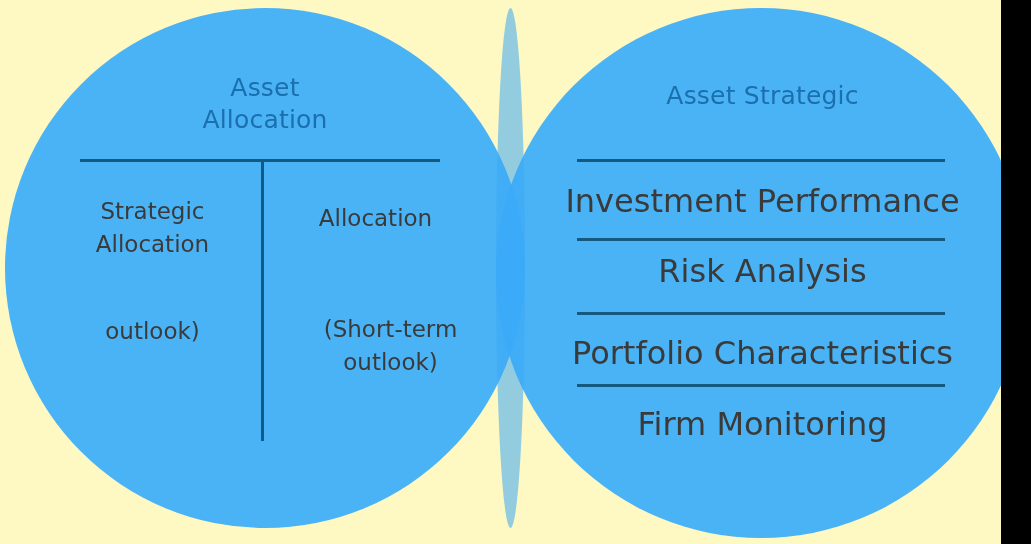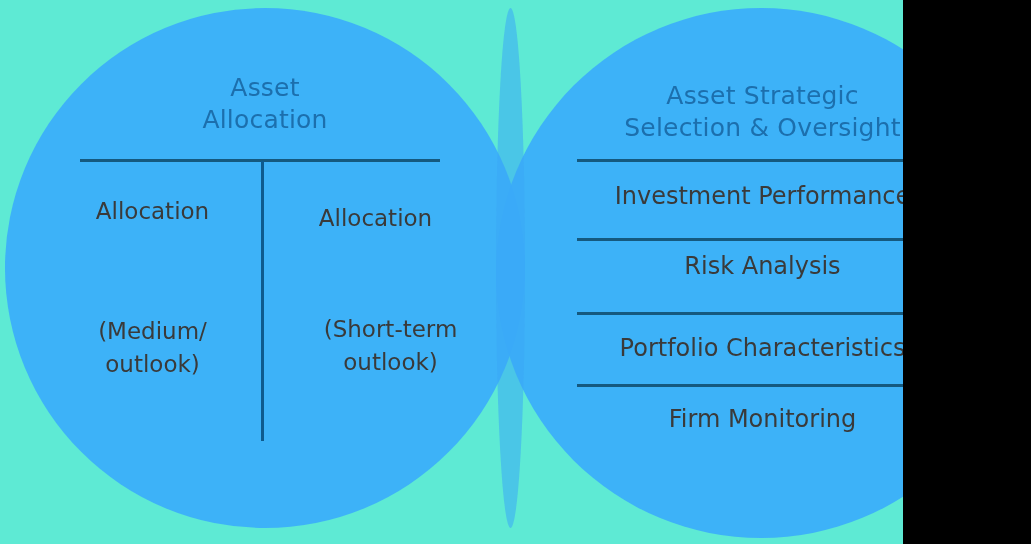--- a/index.html
+++ b/index.html
@@ -7,23 +7,23 @@
     margin: 0;
     padding: 0;
     background: #000000;
   }
   body {
     font-family: "DejaVu Sans", sans-serif;
   }
 
   #canvas {
     position: relative;
-    width: 903px;
+    width: 1001px;
     height: 544px;
-    background: #5eead4;
+    background: #fef9c3;
     overflow: hidden;
   }
 
   
   .circle {
     position: absolute;
     border-radius: 50%;
     background: #3BADFB;
     opacity: 0.92;
   }
@@ -115,21 +115,21 @@
   #right-rule-2 { top: 238px; }
   #right-rule-3 { top: 312px; }
   #right-rule-4 { top: 384px; }
 
   .r-item {
     position: absolute;
     left: 560px;
     width: 405px;
     text-align: center;
     color: #3A3A3A;
-    font-size: 24px;
+    font-size: 32px;
     font-weight: 500;
     line-height: 1.2;
   }
   #right-item-0 { top: 182px; }
   #right-item-1 { top: 252px; }
   #right-item-2 { top: 334px; }
   #right-item-3 { top: 405px; }
 </style>
 </head>
 <body>
@@ -142,38 +142,37 @@
 
   <div class="panel heading" id="left-heading">
     <div>Asset</div>
     <div>Allocation</div>
   </div>
 
   <div class="rule" id="left-rule"></div>
   <div class="vrule" id="left-vrule"></div>
 
   <div class="quadrant" id="quad-strategic-title">
+    <div>Strategic</div>
     <div>Allocation</div>
   </div>
   <div class="quadrant" id="quad-strategic-note">
-    <div>(Medium/</div>
     <div>outlook)</div>
   </div>
 
   <div class="quadrant" id="quad-tactical-title">
     <div>Allocation</div>
   </div>
   <div class="quadrant" id="quad-tactical-note">
     <div>(Short-term</div>
     <div>outlook)</div>
   </div>
 
   <div class="panel heading" id="right-heading">
     <div>Asset Strategic</div>
-    <div>Selection &amp; Oversight</div>
   </div>
 
   <div class="rule r-rule" id="right-rule-1"></div>
   <div class="rule r-rule" id="right-rule-2"></div>
   <div class="rule r-rule" id="right-rule-3"></div>
   <div class="rule r-rule" id="right-rule-4"></div>
 
   <div class="r-item" id="right-item-0">Investment Performance</div>
   <div class="r-item" id="right-item-1">Risk Analysis</div>
   <div class="r-item" id="right-item-2">Portfolio Characteristics</div>

